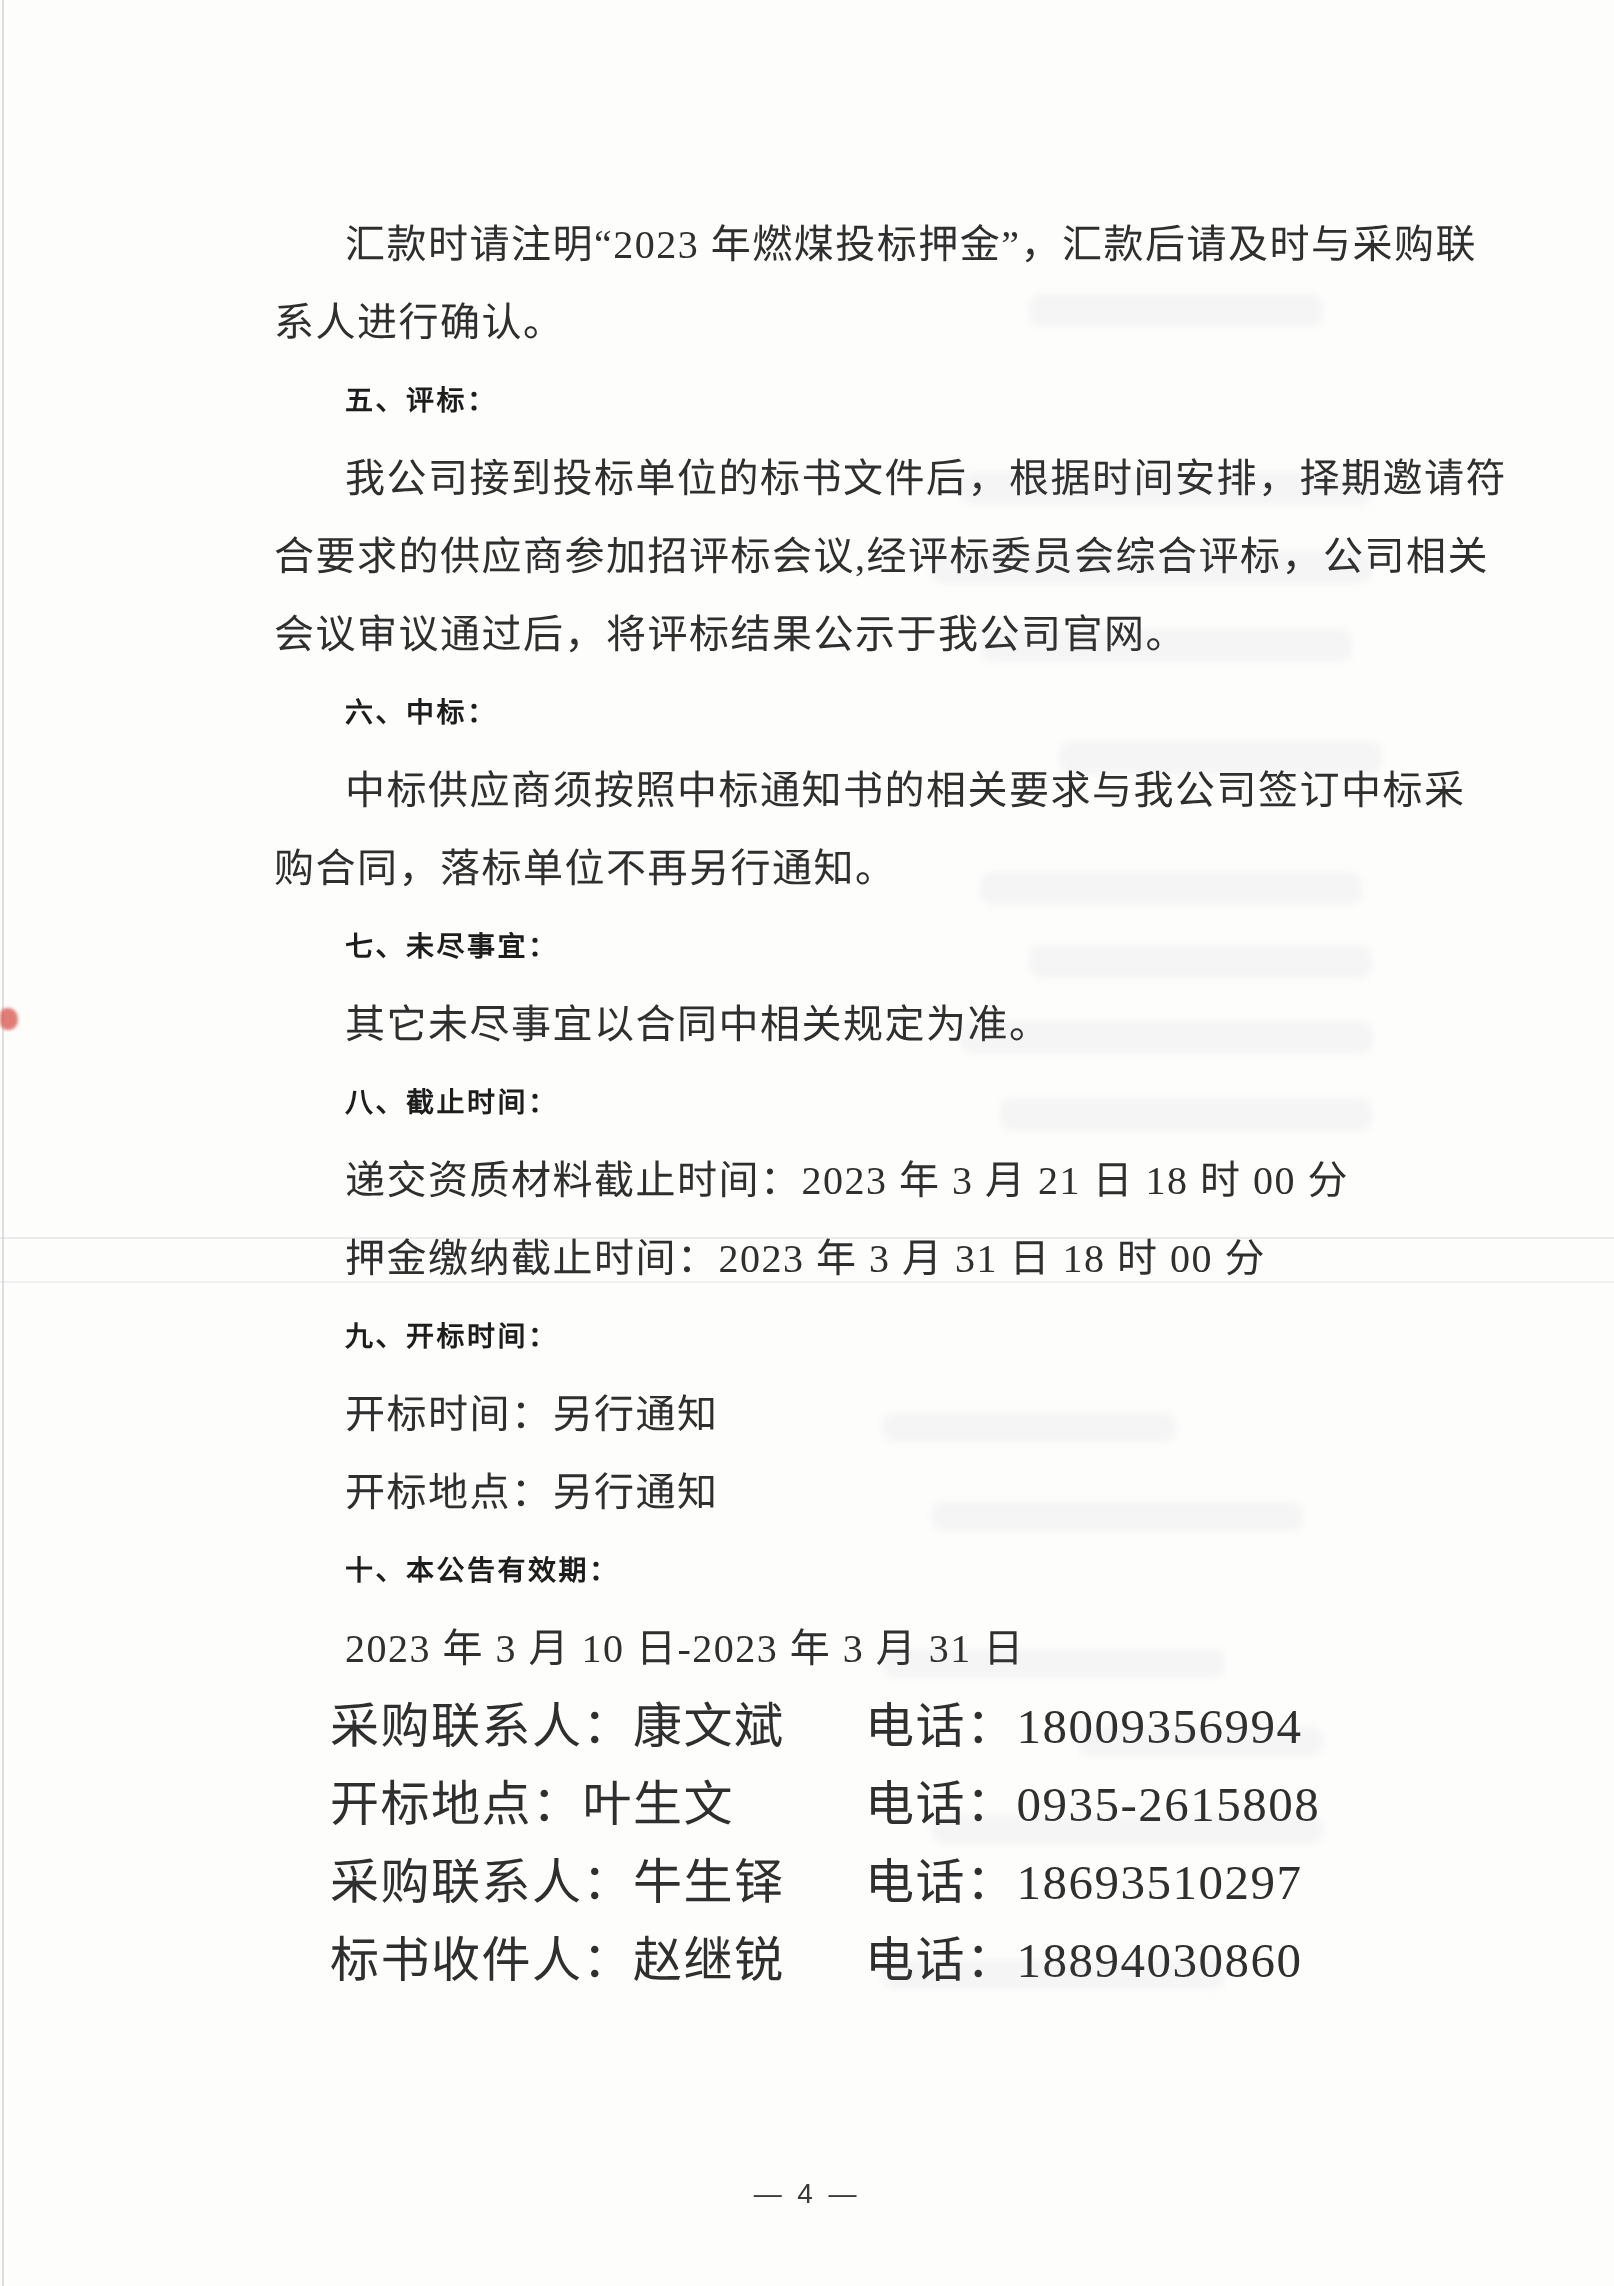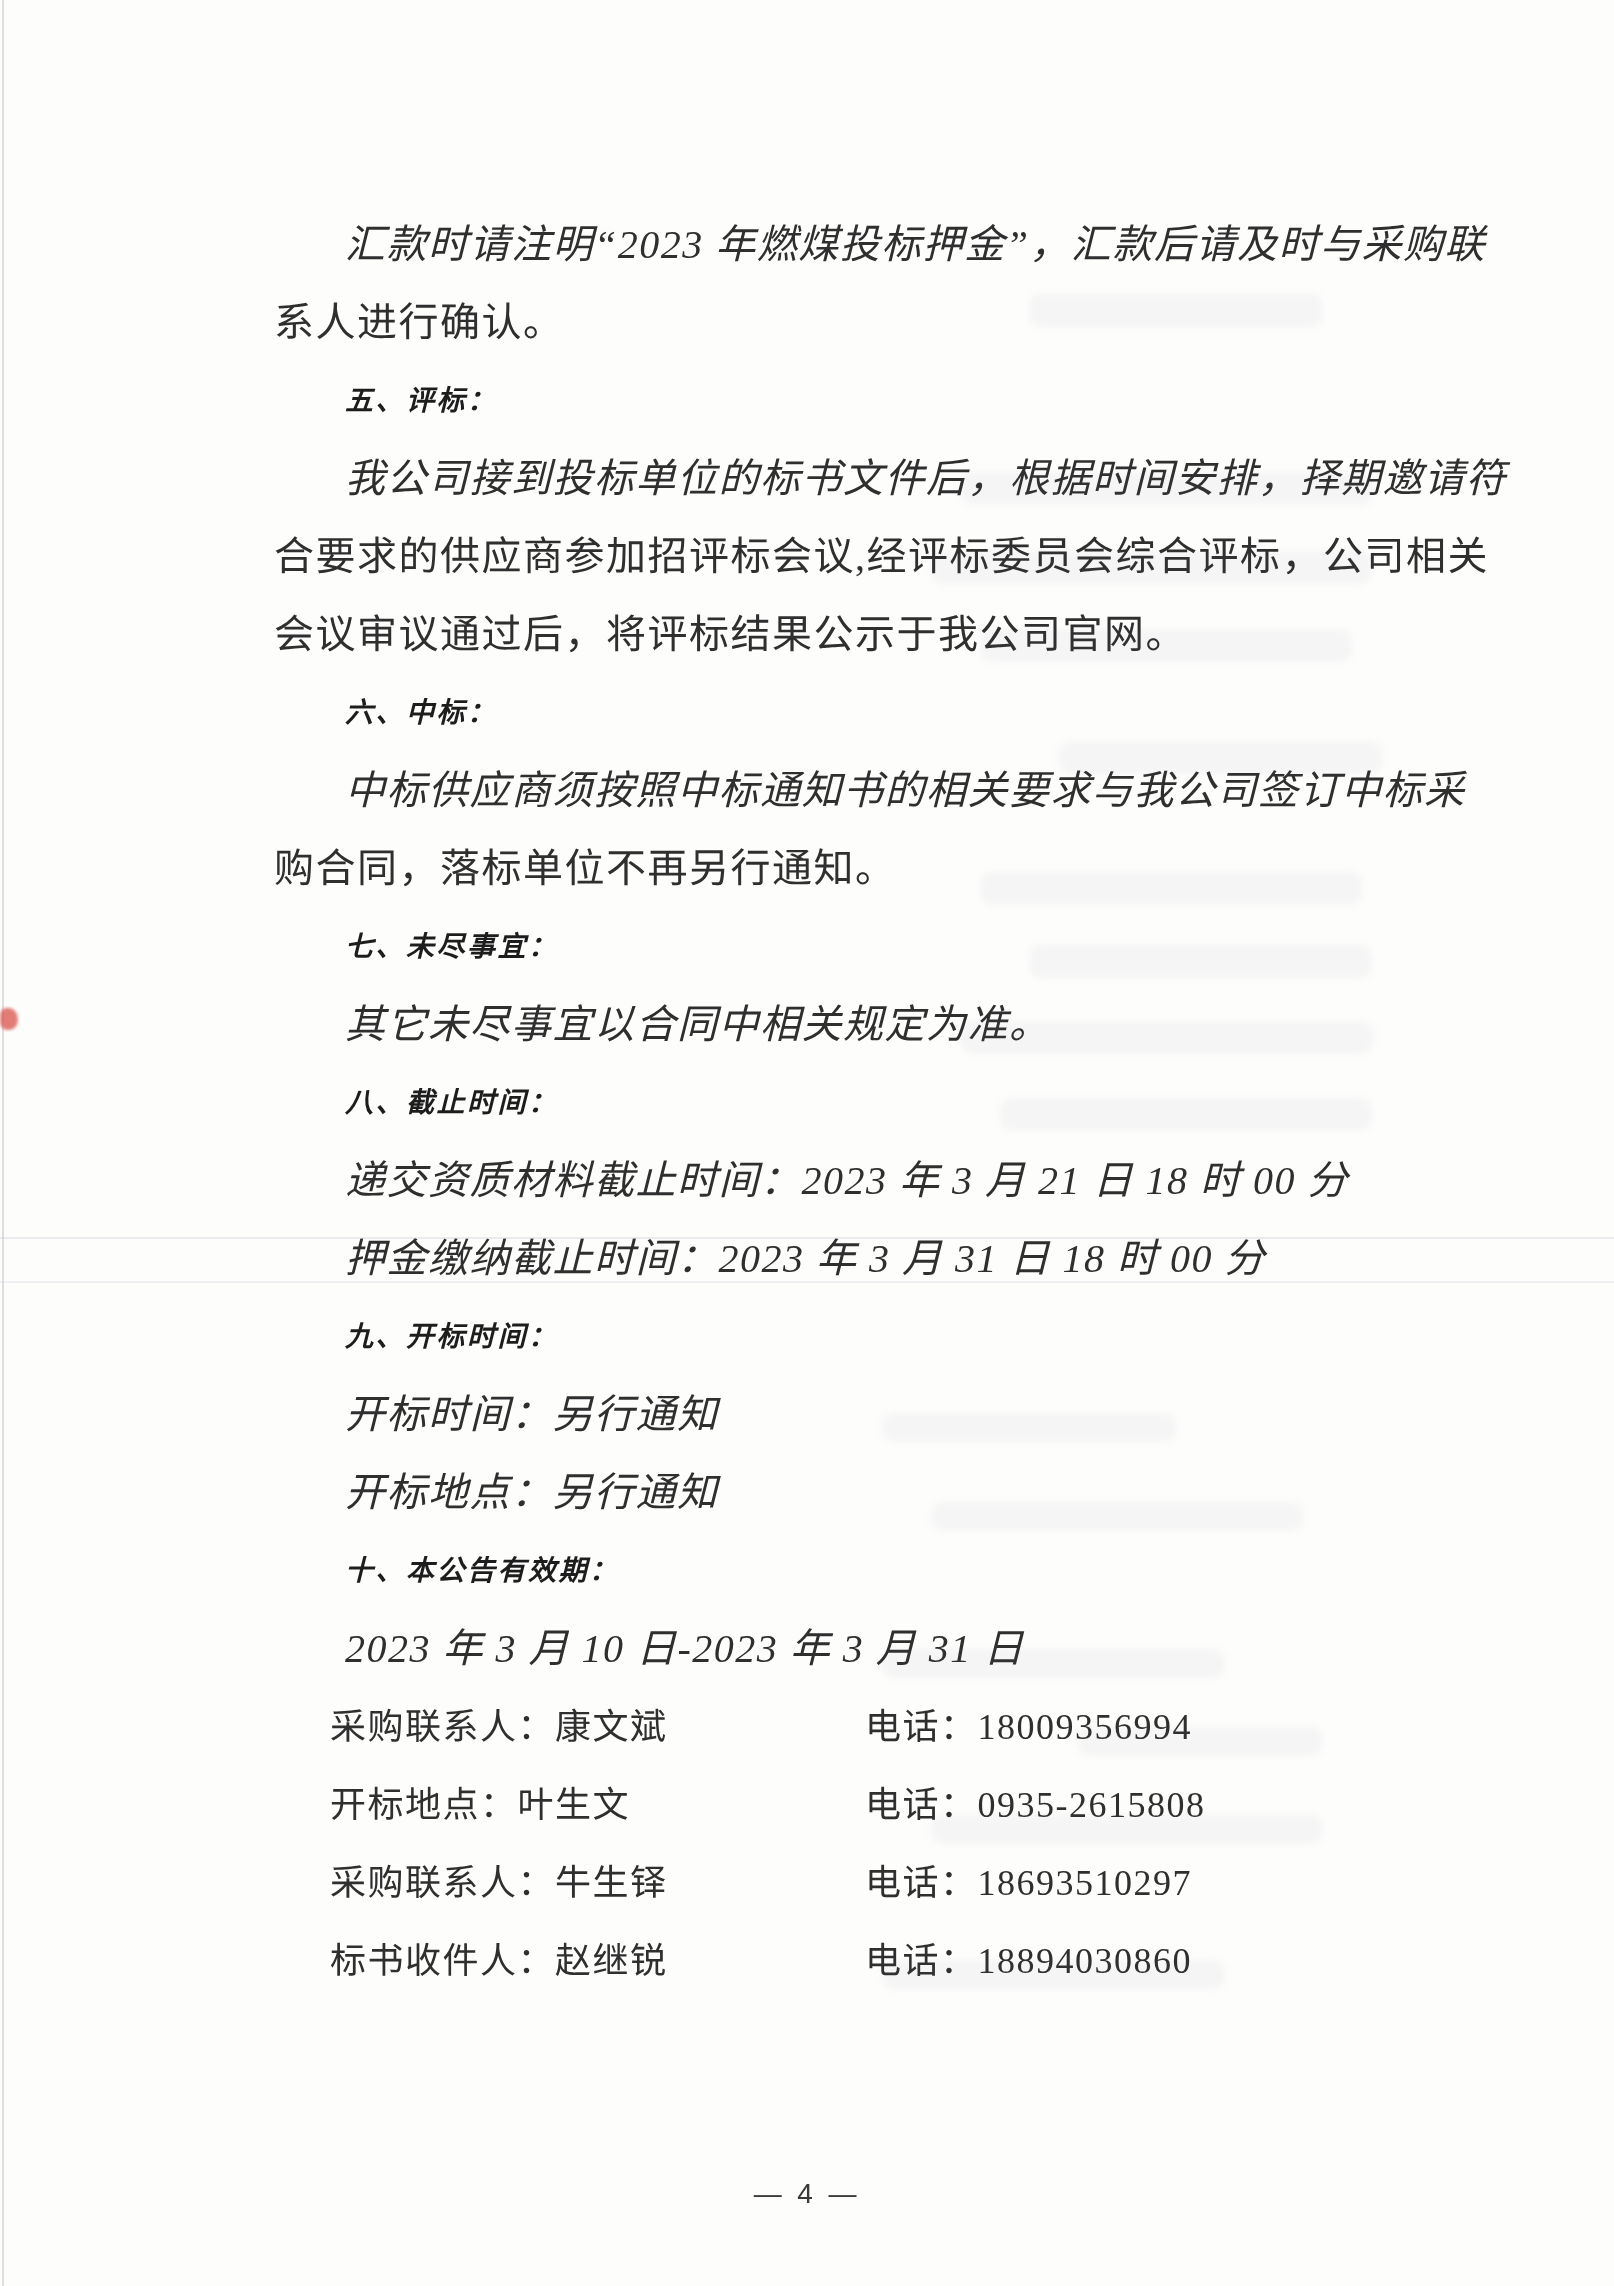--- a/index.html
+++ b/index.html
@@ -26,32 +26,32 @@
     top:206px;
     width:1122px;
   }
   .line{
     height:78px;
     line-height:78px;
     font-size:40px;
     letter-spacing:1.5px;
     white-space:nowrap;
   }
-  .indent{padding-left:71px;font-style:italic;}
+  .indent{padding-left:71px;}
   .heading{
     font-family:"Liberation Sans","DejaVu Sans",sans-serif;
     font-weight:700;
     font-size:28px;
     letter-spacing:2.5px;
     color:var(--heading-ink,#1d1d1d);
   }
   .contact-row{
     height:78px;
     line-height:78px;
-    font-size:36px;
+    font-size:49px;
     letter-spacing:1.5px;
     padding-left:56px;
     display:flex;
     white-space:nowrap;
   }
   .contact-label{
     display:inline-block;
     width:535px;
     flex:0 0 535px;
   }

